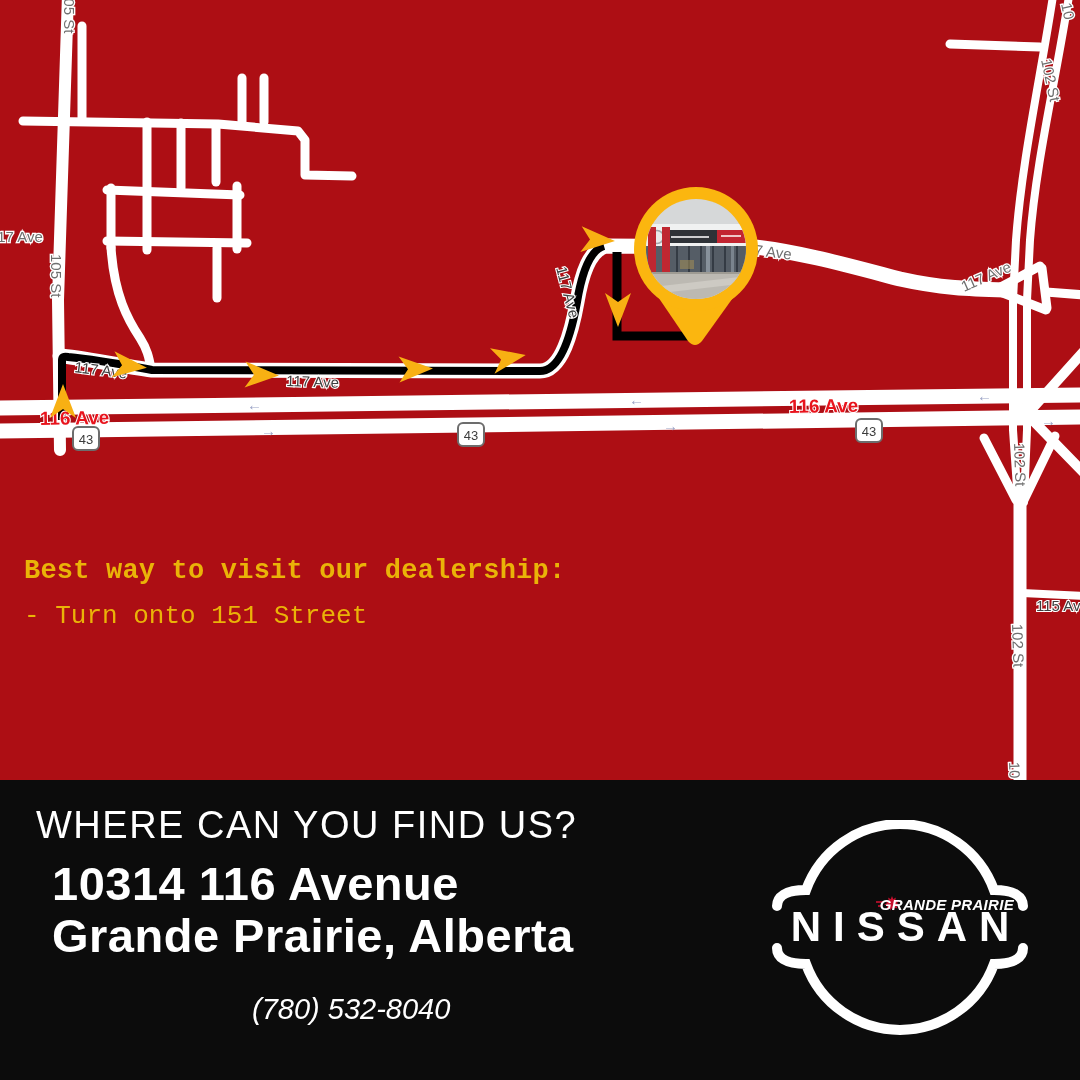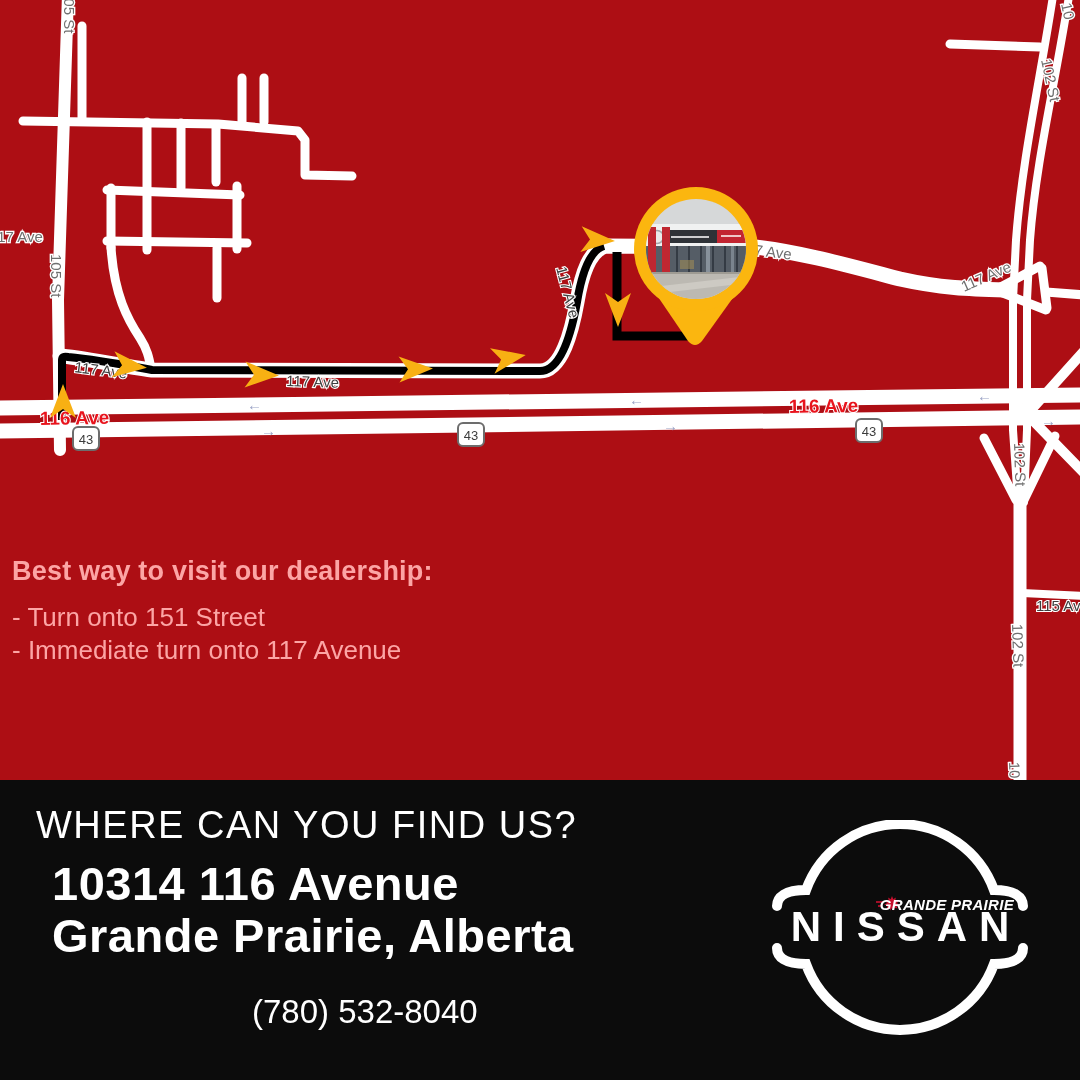--- a/index.html
+++ b/index.html
@@ -9,29 +9,29 @@
   }
   .map-svg { position:absolute; left:0; top:0; }
   
   text { font-family:"Liberation Sans","DejaVu Sans",sans-serif; }
   .ml  { font-size:15px; fill:#6F6F6F; stroke:#FFFFFF; stroke-width:2.6px; paint-order:stroke; }
   .mld { font-size:15px; fill:#3F3F3F; stroke:#FFFFFF; stroke-width:2.2px; paint-order:stroke; }
   .mlr { font-size:19px; font-weight:700; fill:#E8141D; stroke:#FFFFFF; stroke-width:2px; paint-order:stroke; }
   .ow  { font-size:15px; font-weight:700; fill:#9BA3C6; }
   .shtext { font-size:13px; fill:#3C3C3C; }
   
-  .directions { position:absolute; left:12px; top:556px; width:1020px; color:#fca5a5; }
+  .directions { position:absolute; left:24px; top:556px; width:1020px; color:#eab308;font-family:Liberation Mono, monospace; }
   .directions h2 { margin:0; font-size:27px; font-weight:700; letter-spacing:.2px; }
   .directions .steps { margin-top:14px; font-size:26px; line-height:33px; font-weight:400; }
   
   .footer { position:absolute; left:0; top:780px; width:1080px; height:300px; background:#0C0C0C; color:#FFFFFF; }
   .find-us { position:absolute; left:36px; top:24px; font-size:38px; font-weight:400; letter-spacing:1.5px; }
   .addr { position:absolute; left:36px; font-size:47px; font-weight:700; letter-spacing:.5px;margin-left:16px; }
   .addr1 { top:76px; } .addr2 { top:128px; } .addr3 { top:196px; }
-  .phone { position:absolute; left:252px; top:213px; font-size:33px; font-weight:400; }
+  .phone { position:absolute; left:252px; top:213px; font-size:29px; font-weight:400;font-style:italic; }
   .logo-svg { position:absolute; left:770px; top:40px; }
   .nissan-word { font-size:42px; font-weight:700; letter-spacing:12px; fill:#FFFFFF; }
   .dealer-word { font-size:15px; font-weight:700; font-style:italic; letter-spacing:.3px; fill:#FFFFFF; }
 </style>
 </head>
 <body>
 
 <div class="canvas">
 
   <svg class="map-svg" width="1080" height="780" viewBox="0 0 1080 780">
@@ -161,21 +161,20 @@
       <path transform="translate(509,358) rotate(-10)" d="M-17,-13 L17,0 L-17,13 L-8,0 Z"></path>
       <path transform="translate(598,240) rotate(3)" d="M-17,-13 L17,0 L-17,13 L-8,0 Z"></path>
       <path transform="translate(618,310) rotate(90)" d="M-17,-13 L17,0 L-17,13 L-8,0 Z"></path>
     </g>
   </svg>
 
   <div class="directions">
     <h2>Best way to visit our dealership:</h2>
     <div class="steps">
       <div>- Turn onto 151 Street</div>
-      <div>- Immediate turn onto 117 Avenue</div>
     </div>
   </div>
 
   <div class="footer">
     <div class="find-us">WHERE CAN YOU FIND US?</div>
     <div class="addr addr1">10314 116 Avenue</div>
     <div class="addr addr2">Grande Prairie, Alberta</div>
     <div class="phone">(780) 532-8040</div>
 
     <svg class="logo-svg" width="260" height="215" viewBox="0 0 260 215">

